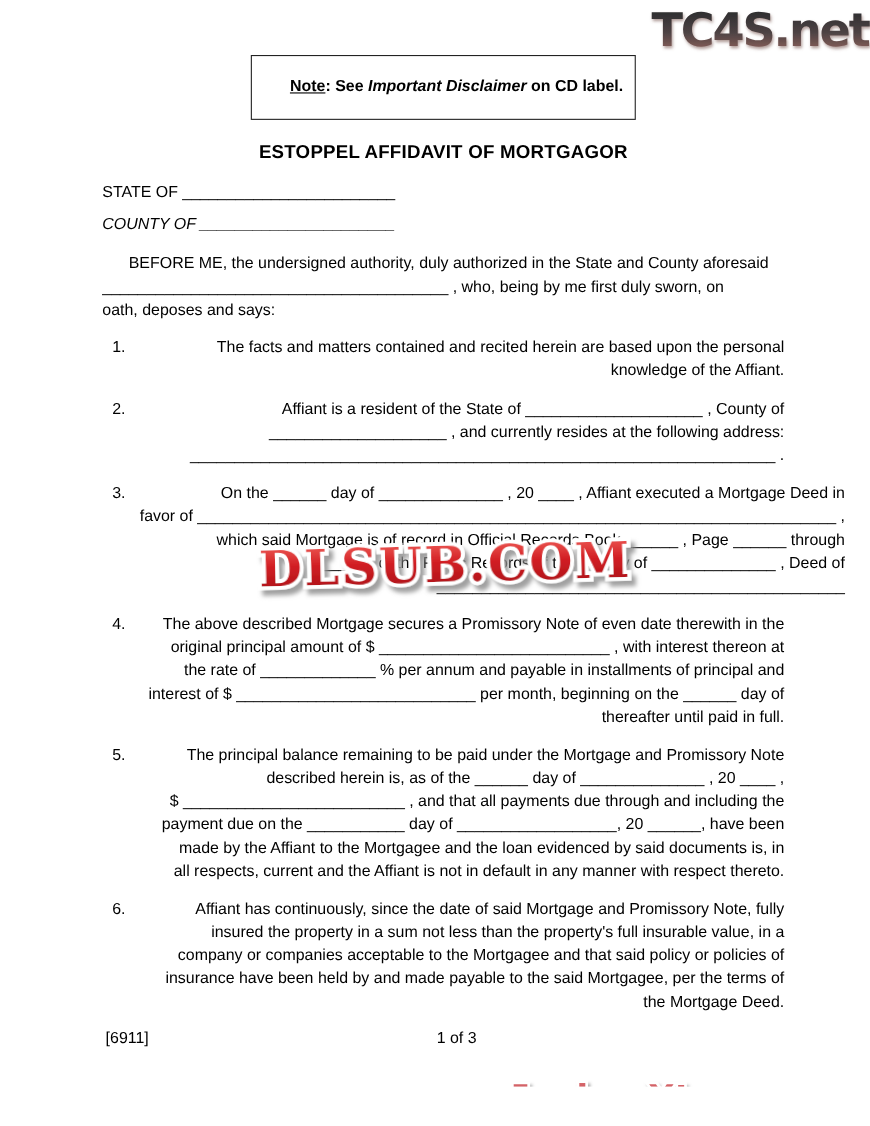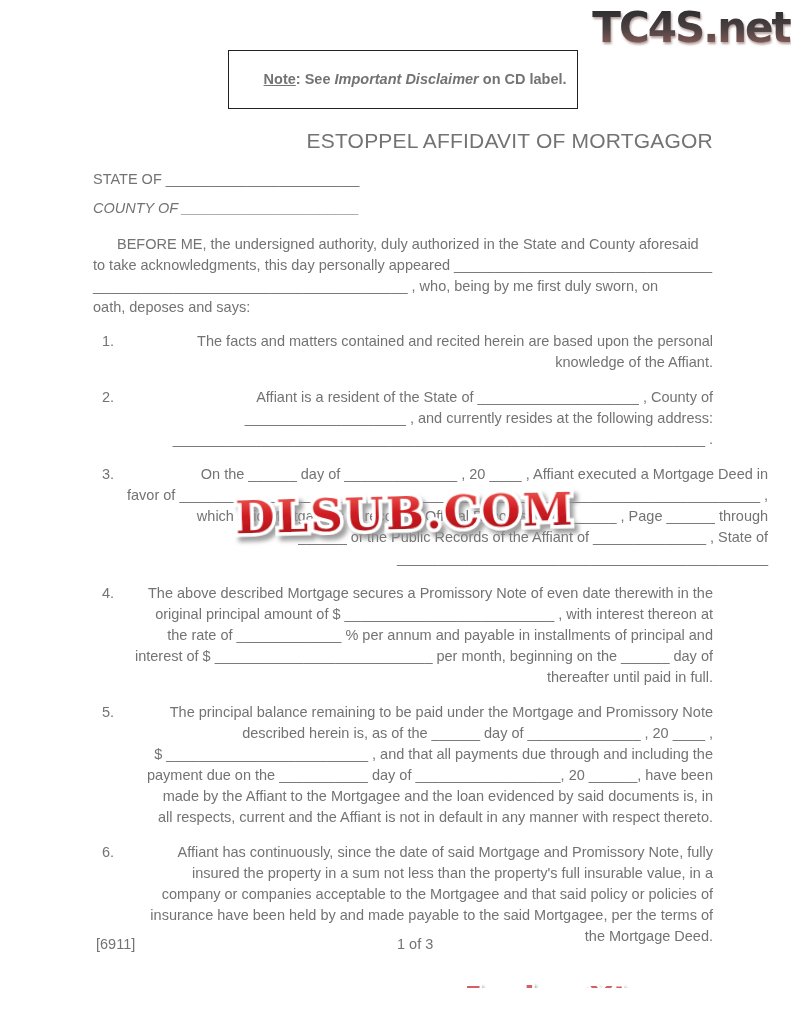--- a/index.html
+++ b/index.html
@@ -3,44 +3,44 @@
 <meta charset="utf-8">
 <style>
   html, body { margin: 0; padding: 0; background: #ffffff; }
   .page {
     position: relative;
     width: 791px;
     height: 988px;
     background: #ffffff;
     font-family: "Liberation Sans", sans-serif;
     font-size: 14.5px;
-    color: #737373;
+    color: #000000;
     overflow: hidden;
   }
   .content {
     position: absolute;
     left: 93px;
     top: 0;
     width: 620px;
   }
   .note-box {
     margin: 50px auto 0 auto;
     width: fit-content;
     border: 1px solid #222;
     padding: 4px 10px 5px 10px;
     font-weight: bold;
     white-space: pre;
   }
   .note-box .note-label { text-decoration: underline; }
   .note-box .note-italic { font-style: italic; }
   .doc-title {
     margin-top: 20px;
-    text-align: right;
-    font-weight: normal;
-    font-size: 21px;
+    text-align: center;
+    font-weight: bold;
+    font-size: 17px;
     letter-spacing: 0.2px;
   }
   .fline { white-space: pre; line-height: 21px; }
   .state-line { margin-top: 16px; }
   .county-line { margin-top: 8px; font-style: italic; }
   .intro { margin-top: 15px; }
   .intro .indent { text-indent: 24px; }
   .list { margin-top: 13px; padding-left: 9px; }
   .item { display: flex; margin-bottom: 14px; }
   .item .num { width: 25px; flex: 0 0 25px; line-height: 21px; }
@@ -83,21 +83,20 @@
       <span class="note-label">Note</span><span>: See </span><span class="note-italic">Important Disclaimer</span><span> on CD label.</span>
     </div>
 
     <div class="doc-title">ESTOPPEL AFFIDAVIT OF MORTGAGOR</div>
 
     <div class="fline state-line">STATE OF ________________________</div>
     <div class="fline county-line">COUNTY OF ______________________</div>
 
     <div class="intro">
         <div class="fline indent">BEFORE ME, the undersigned authority, duly authorized in the State and County aforesaid</div>
-        <div class="fline">to take acknowledgments, this day personally appeared ________________________________</div>
         <div class="fline">_______________________________________ , who, being by me first duly sworn, on</div>
         <div class="fline">oath, deposes and says:</div>
       </div>
 
     <div class="list">
         <div class="item">
           <span class="num">1.</span>
           <div class="itext">
             <div class="fline">The facts and matters contained and recited herein are based upon the personal</div>
             <div class="fline">knowledge of the Affiant.</div>
@@ -110,21 +109,21 @@
             <div class="fline">____________________ , and currently resides at the following address:</div>
             <div class="fline">__________________________________________________________________ .</div>
           </div>
         </div>
         <div class="item">
           <span class="num">3.</span>
           <div class="itext">
             <div class="fline">On the ______ day of ______________ , 20 ____ , Affiant executed a Mortgage Deed in</div>
             <div class="fline">favor of ________________________________________________________________________ ,</div>
             <div class="fline">which said Mortgage is of record in Official Records Book ______ , Page ______ through</div>
-            <div class="fline">______ of the Public Records of the Affiant of ______________ , State of</div>
+            <div class="fline">______ of the Public Records of the County of ______________ , Deed of</div>
             <div class="fline">______________________________________________</div>
           </div>
         </div>
         <div class="item">
           <span class="num">4.</span>
           <div class="itext">
             <div class="fline">The above described Mortgage secures a Promissory Note of even date therewith in the</div>
             <div class="fline">original principal amount of $ __________________________ , with interest thereon at</div>
             <div class="fline">the rate of _____________ % per annum and payable in installments of principal and</div>
             <div class="fline">interest of $ ___________________________ per month, beginning on the ______ day of</div>

